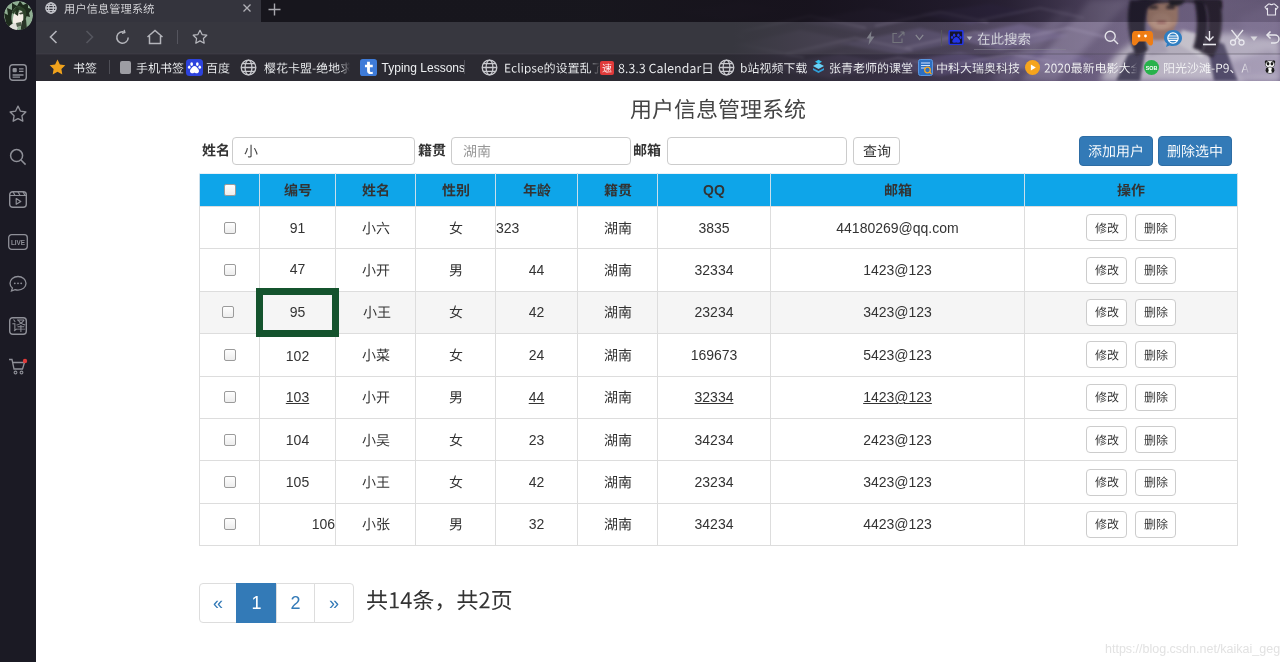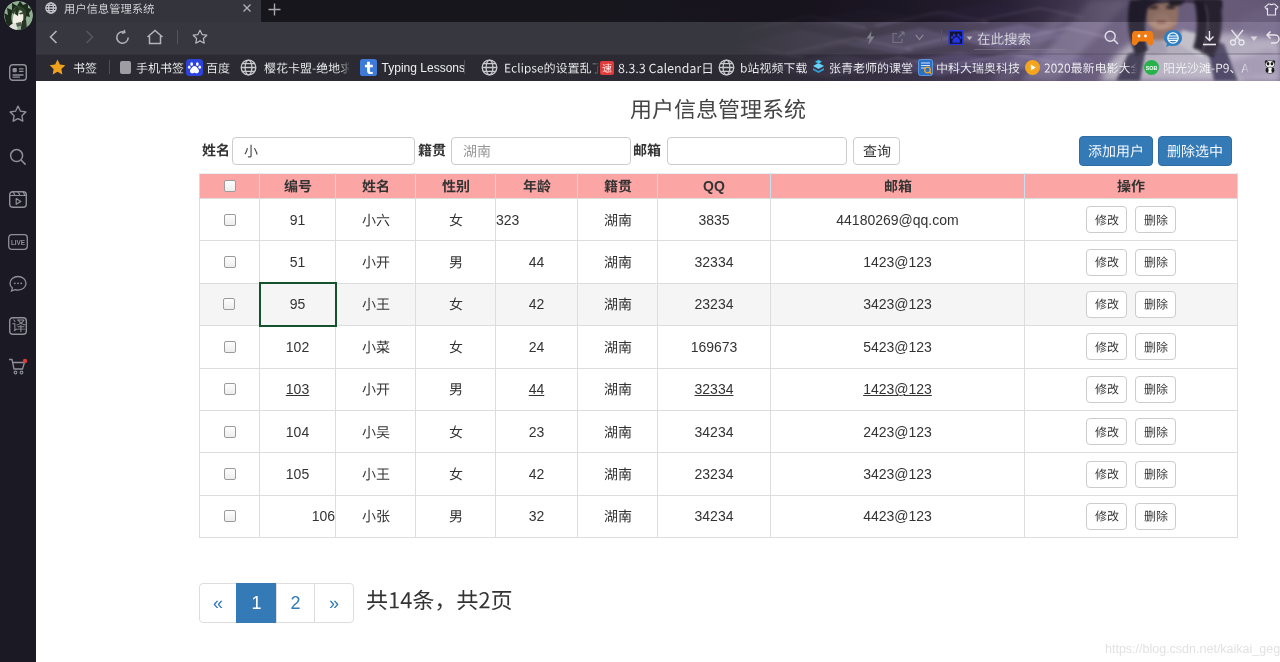--- a/index.html
+++ b/index.html
@@ -446,21 +446,21 @@
         <col style="width:76px">
         <col style="width:80px">
         <col style="width:80px">
         <col style="width:82px">
         <col style="width:80px">
         <col style="width:113px">
         <col style="width:254px">
         <col style="width:213px">
       </colgroup>
       <tbody>
-        <tr style="height:25px;background:#fca5a5">
+        <tr style="height:33px;background:#0ea5e9">
           <td style="border-top:1px solid #e8f1f8;border-bottom:1px solid #ddd;border-left:1px solid #c9dfec;border-right:1px solid #c9dfec">
             <div style="width:12px;height:12px;margin:0 auto;border:1px solid #9b9b9b;border-radius:2px;background:linear-gradient(#fefefe,#ededed)"></div>
           </td>
           <td style="border-top:1px solid #e8f1f8;border-bottom:1px solid #ddd;border-left:1px solid #c9dfec;border-right:1px solid #c9dfec">
             <svg style="display:block;width:28.0px;height:14px;margin:0 auto;" viewBox="0 -880 2000 1000" preserveAspectRatio="none">
               <path fill="#333" d="M59 -413C74 -421 97 -427 174 -437C145 -388 119 -351 106 -334C77 -297 56 -273 32 -268C44 -240 62 -190 67 -169C89 -184 127 -197 341 -249C337 -272 334 -315 335 -345L211 -319C272 -403 330 -500 376 -594L284 -649C269 -612 251 -575 232 -539L161 -534C213 -617 263 -718 298 -815L186 -854C157 -736 97 -609 78 -577C58 -544 43 -522 23 -517C36 -488 53 -435 59 -413ZM590 -825C600 -802 612 -774 621 -748H403V-530C403 -408 397 -239 346 -96L324 -187C215 -142 102 -96 27 -70L55 39L345 -92C332 -56 316 -22 297 9C321 20 369 56 387 76C440 -9 471 -119 489 -229V80H580V-130H626V60H699V-130H740V58H812V-130H854V-14C854 -6 852 -4 846 -4C841 -4 828 -4 813 -4C824 18 835 55 837 81C871 81 896 79 918 64C940 49 944 25 944 -12V-424H509L511 -483H928V-748H753C742 -781 723 -825 706 -858ZM626 -328V-221H580V-328ZM699 -328H740V-221H699ZM812 -328H854V-221H812ZM511 -651H817V-579H511ZM1292 -710H1700V-617H1292ZM1172 -815V-513H1828V-815ZM1053 -450V-342H1241C1221 -276 1197 -207 1176 -158H1689C1676 -86 1661 -46 1642 -32C1629 -24 1616 -23 1594 -23C1563 -23 1489 -24 1422 -30C1444 2 1462 50 1464 84C1533 88 1599 87 1637 85C1684 82 1717 75 1747 47C1783 13 1807 -62 1827 -217C1830 -233 1833 -267 1833 -267H1352L1376 -342H1943V-450Z"></path>
             </svg>
           </td>
           <td style="border-top:1px solid #e8f1f8;border-bottom:1px solid #ddd;border-left:1px solid #c9dfec;border-right:1px solid #c9dfec">
             <svg style="display:block;width:28.0px;height:14px;margin:0 auto;" viewBox="0 -880 2000 1000" preserveAspectRatio="none">
@@ -529,21 +529,21 @@
                   <path fill="#333" d="M709 -729V-164H770V-729ZM854 -823V-5C854 10 849 14 836 14C823 14 781 15 733 13C743 32 753 62 755 80C819 80 860 78 885 67C910 56 920 36 920 -5V-823ZM44 -450V-381H108V-331C108 -207 103 -59 39 43C55 50 82 69 94 81C162 -27 171 -199 171 -332V-381H264V-12C264 -1 260 3 250 3C239 3 207 4 171 3C180 20 188 51 190 69C243 69 277 67 298 55C320 44 327 23 327 -11V-381H397V-374C397 -242 393 -71 337 46C352 53 380 69 392 79C452 -44 460 -235 460 -375V-381H553V-12C553 0 549 3 539 4C528 4 496 4 460 3C469 21 477 51 479 69C533 69 566 67 587 56C609 44 616 24 616 -11V-381H668V-450H616V-808H397V-450H327V-808H108V-450ZM171 -741H264V-450H171ZM460 -741H553V-450H460ZM1474 -221C1440 -149 1389 -74 1336 -22C1353 -12 1382 8 1394 19C1445 -36 1502 -122 1541 -202ZM1764 -200C1817 -136 1879 -47 1907 10L1967 -25C1938 -81 1877 -166 1820 -229ZM1078 -800V77H1145V-732H1274C1250 -665 1219 -576 1189 -505C1266 -426 1285 -358 1285 -303C1285 -271 1279 -244 1262 -233C1254 -226 1243 -224 1229 -223C1213 -222 1191 -222 1167 -225C1178 -205 1184 -177 1185 -158C1209 -157 1236 -157 1257 -159C1278 -162 1297 -168 1311 -179C1340 -199 1352 -241 1352 -296C1351 -358 1333 -430 1256 -513C1292 -592 1331 -691 1362 -774L1314 -803L1303 -800ZM1371 -345V-276H1634V-7C1634 6 1630 11 1614 11C1600 12 1551 12 1495 10C1507 30 1517 59 1521 79C1593 79 1639 78 1668 66C1697 55 1706 34 1706 -7V-276H1954V-345H1706V-467H1860V-533H1465V-467H1634V-345ZM1661 -847C1595 -727 1470 -611 1344 -546C1362 -532 1383 -509 1394 -492C1493 -549 1590 -634 1664 -730C1749 -624 1835 -557 1924 -501C1935 -522 1957 -546 1975 -561C1882 -611 1789 -678 1702 -784L1725 -822Z"></path>
                 </svg>
               </div>
             </div>
           </td>
         </tr>
         <tr style="height:42.4px;">
           <td style="border:1px solid #ddd">
             <div style="width:12px;height:12px;margin:0 auto;border:1px solid #9b9b9b;border-radius:2px;background:linear-gradient(#fefefe,#ededed)"></div>
           </td>
-          <td style="border:1px solid #ddd;text-align:center;font-size:14px">51</td>
+          <td style="border:1px solid #ddd;text-align:center;font-size:14px">47</td>
           <td style="border:1px solid #ddd">
             <svg style="display:block;width:28.0px;height:14px;margin:0 auto;" viewBox="0 -880 2000 1000" preserveAspectRatio="none">
               <path fill="#333" d="M464 -826V-24C464 -4 456 2 436 3C415 4 343 5 270 2C282 23 296 59 301 80C395 81 457 79 494 66C530 54 545 31 545 -24V-826ZM705 -571C791 -427 872 -240 895 -121L976 -154C950 -274 865 -458 777 -598ZM202 -591C177 -457 121 -284 32 -178C53 -169 86 -151 103 -138C194 -249 253 -430 286 -577ZM1649 -703V-418H1369V-461V-703ZM1052 -418V-346H1288C1274 -209 1223 -75 1054 28C1074 41 1101 66 1114 84C1299 -33 1351 -189 1365 -346H1649V81H1726V-346H1949V-418H1726V-703H1918V-775H1089V-703H1293V-461L1292 -418Z"></path>
             </svg>
           </td>
           <td style="border:1px solid #ddd">
             <svg style="display:block;width:14.0px;height:14px;margin:0 auto;" viewBox="0 -880 1000 1000" preserveAspectRatio="none">
               <path fill="#333" d="M227 -556H459V-448H227ZM534 -556H770V-448H534ZM227 -723H459V-616H227ZM534 -723H770V-616H534ZM72 -286V-217H401C354 -110 258 -30 43 15C58 31 77 61 83 80C328 25 433 -79 483 -217H799C785 -79 768 -18 746 1C736 10 724 11 702 11C679 11 613 10 548 4C560 23 570 52 571 73C636 76 697 77 729 76C764 73 787 68 809 48C841 16 860 -62 879 -253C880 -263 882 -286 882 -286H504C511 -317 517 -349 521 -383H848V-787H153V-383H443C439 -349 433 -317 425 -286Z"></path>
             </svg>
           </td>
@@ -567,21 +567,21 @@
                   <path fill="#333" d="M709 -729V-164H770V-729ZM854 -823V-5C854 10 849 14 836 14C823 14 781 15 733 13C743 32 753 62 755 80C819 80 860 78 885 67C910 56 920 36 920 -5V-823ZM44 -450V-381H108V-331C108 -207 103 -59 39 43C55 50 82 69 94 81C162 -27 171 -199 171 -332V-381H264V-12C264 -1 260 3 250 3C239 3 207 4 171 3C180 20 188 51 190 69C243 69 277 67 298 55C320 44 327 23 327 -11V-381H397V-374C397 -242 393 -71 337 46C352 53 380 69 392 79C452 -44 460 -235 460 -375V-381H553V-12C553 0 549 3 539 4C528 4 496 4 460 3C469 21 477 51 479 69C533 69 566 67 587 56C609 44 616 24 616 -11V-381H668V-450H616V-808H397V-450H327V-808H108V-450ZM171 -741H264V-450H171ZM460 -741H553V-450H460ZM1474 -221C1440 -149 1389 -74 1336 -22C1353 -12 1382 8 1394 19C1445 -36 1502 -122 1541 -202ZM1764 -200C1817 -136 1879 -47 1907 10L1967 -25C1938 -81 1877 -166 1820 -229ZM1078 -800V77H1145V-732H1274C1250 -665 1219 -576 1189 -505C1266 -426 1285 -358 1285 -303C1285 -271 1279 -244 1262 -233C1254 -226 1243 -224 1229 -223C1213 -222 1191 -222 1167 -225C1178 -205 1184 -177 1185 -158C1209 -157 1236 -157 1257 -159C1278 -162 1297 -168 1311 -179C1340 -199 1352 -241 1352 -296C1351 -358 1333 -430 1256 -513C1292 -592 1331 -691 1362 -774L1314 -803L1303 -800ZM1371 -345V-276H1634V-7C1634 6 1630 11 1614 11C1600 12 1551 12 1495 10C1507 30 1517 59 1521 79C1593 79 1639 78 1668 66C1697 55 1706 34 1706 -7V-276H1954V-345H1706V-467H1860V-533H1465V-467H1634V-345ZM1661 -847C1595 -727 1470 -611 1344 -546C1362 -532 1383 -509 1394 -492C1493 -549 1590 -634 1664 -730C1749 -624 1835 -557 1924 -501C1935 -522 1957 -546 1975 -561C1882 -611 1789 -678 1702 -784L1725 -822Z"></path>
                 </svg>
               </div>
             </div>
           </td>
         </tr>
         <tr style="height:42.4px;background:#f5f5f5">
           <td style="border:1px solid #ddd">
             <div style="width:12px;height:12px;margin:0 auto;border:1px solid #9b9b9b;border-radius:2px;background:linear-gradient(#fefefe,#ededed)"></div>
           </td>
-          <td style="border:2px solid #14532d;text-align:center;font-size:14px">95</td>
+          <td style="border:7px solid #14532d;text-align:center;font-size:14px">95</td>
           <td style="border:1px solid #ddd">
             <svg style="display:block;width:28.0px;height:14px;margin:0 auto;" viewBox="0 -880 2000 1000" preserveAspectRatio="none">
               <path fill="#333" d="M464 -826V-24C464 -4 456 2 436 3C415 4 343 5 270 2C282 23 296 59 301 80C395 81 457 79 494 66C530 54 545 31 545 -24V-826ZM705 -571C791 -427 872 -240 895 -121L976 -154C950 -274 865 -458 777 -598ZM202 -591C177 -457 121 -284 32 -178C53 -169 86 -151 103 -138C194 -249 253 -430 286 -577ZM1052 -39V35H1949V-39H1538V-348H1863V-422H1538V-699H1897V-773H1103V-699H1460V-422H1147V-348H1460V-39Z"></path>
             </svg>
           </td>
           <td style="border:1px solid #ddd">
             <svg style="display:block;width:14.0px;height:14px;margin:0 auto;" viewBox="0 -880 1000 1000" preserveAspectRatio="none">
               <path fill="#333" d="M669 -521C638 -389 591 -286 518 -208C444 -242 367 -275 291 -305C322 -367 356 -442 389 -521ZM177 -270C272 -234 366 -193 455 -151C358 -77 227 -31 46 -5C63 15 80 47 88 71C288 37 432 -20 537 -111C665 -46 779 20 861 79L923 12C840 -45 724 -109 596 -171C672 -260 721 -375 753 -521H944V-601H421C452 -682 480 -764 500 -839L419 -850C398 -773 368 -687 334 -601H60V-521H300C259 -426 216 -337 177 -270Z"></path>
             </svg>
           </td>

